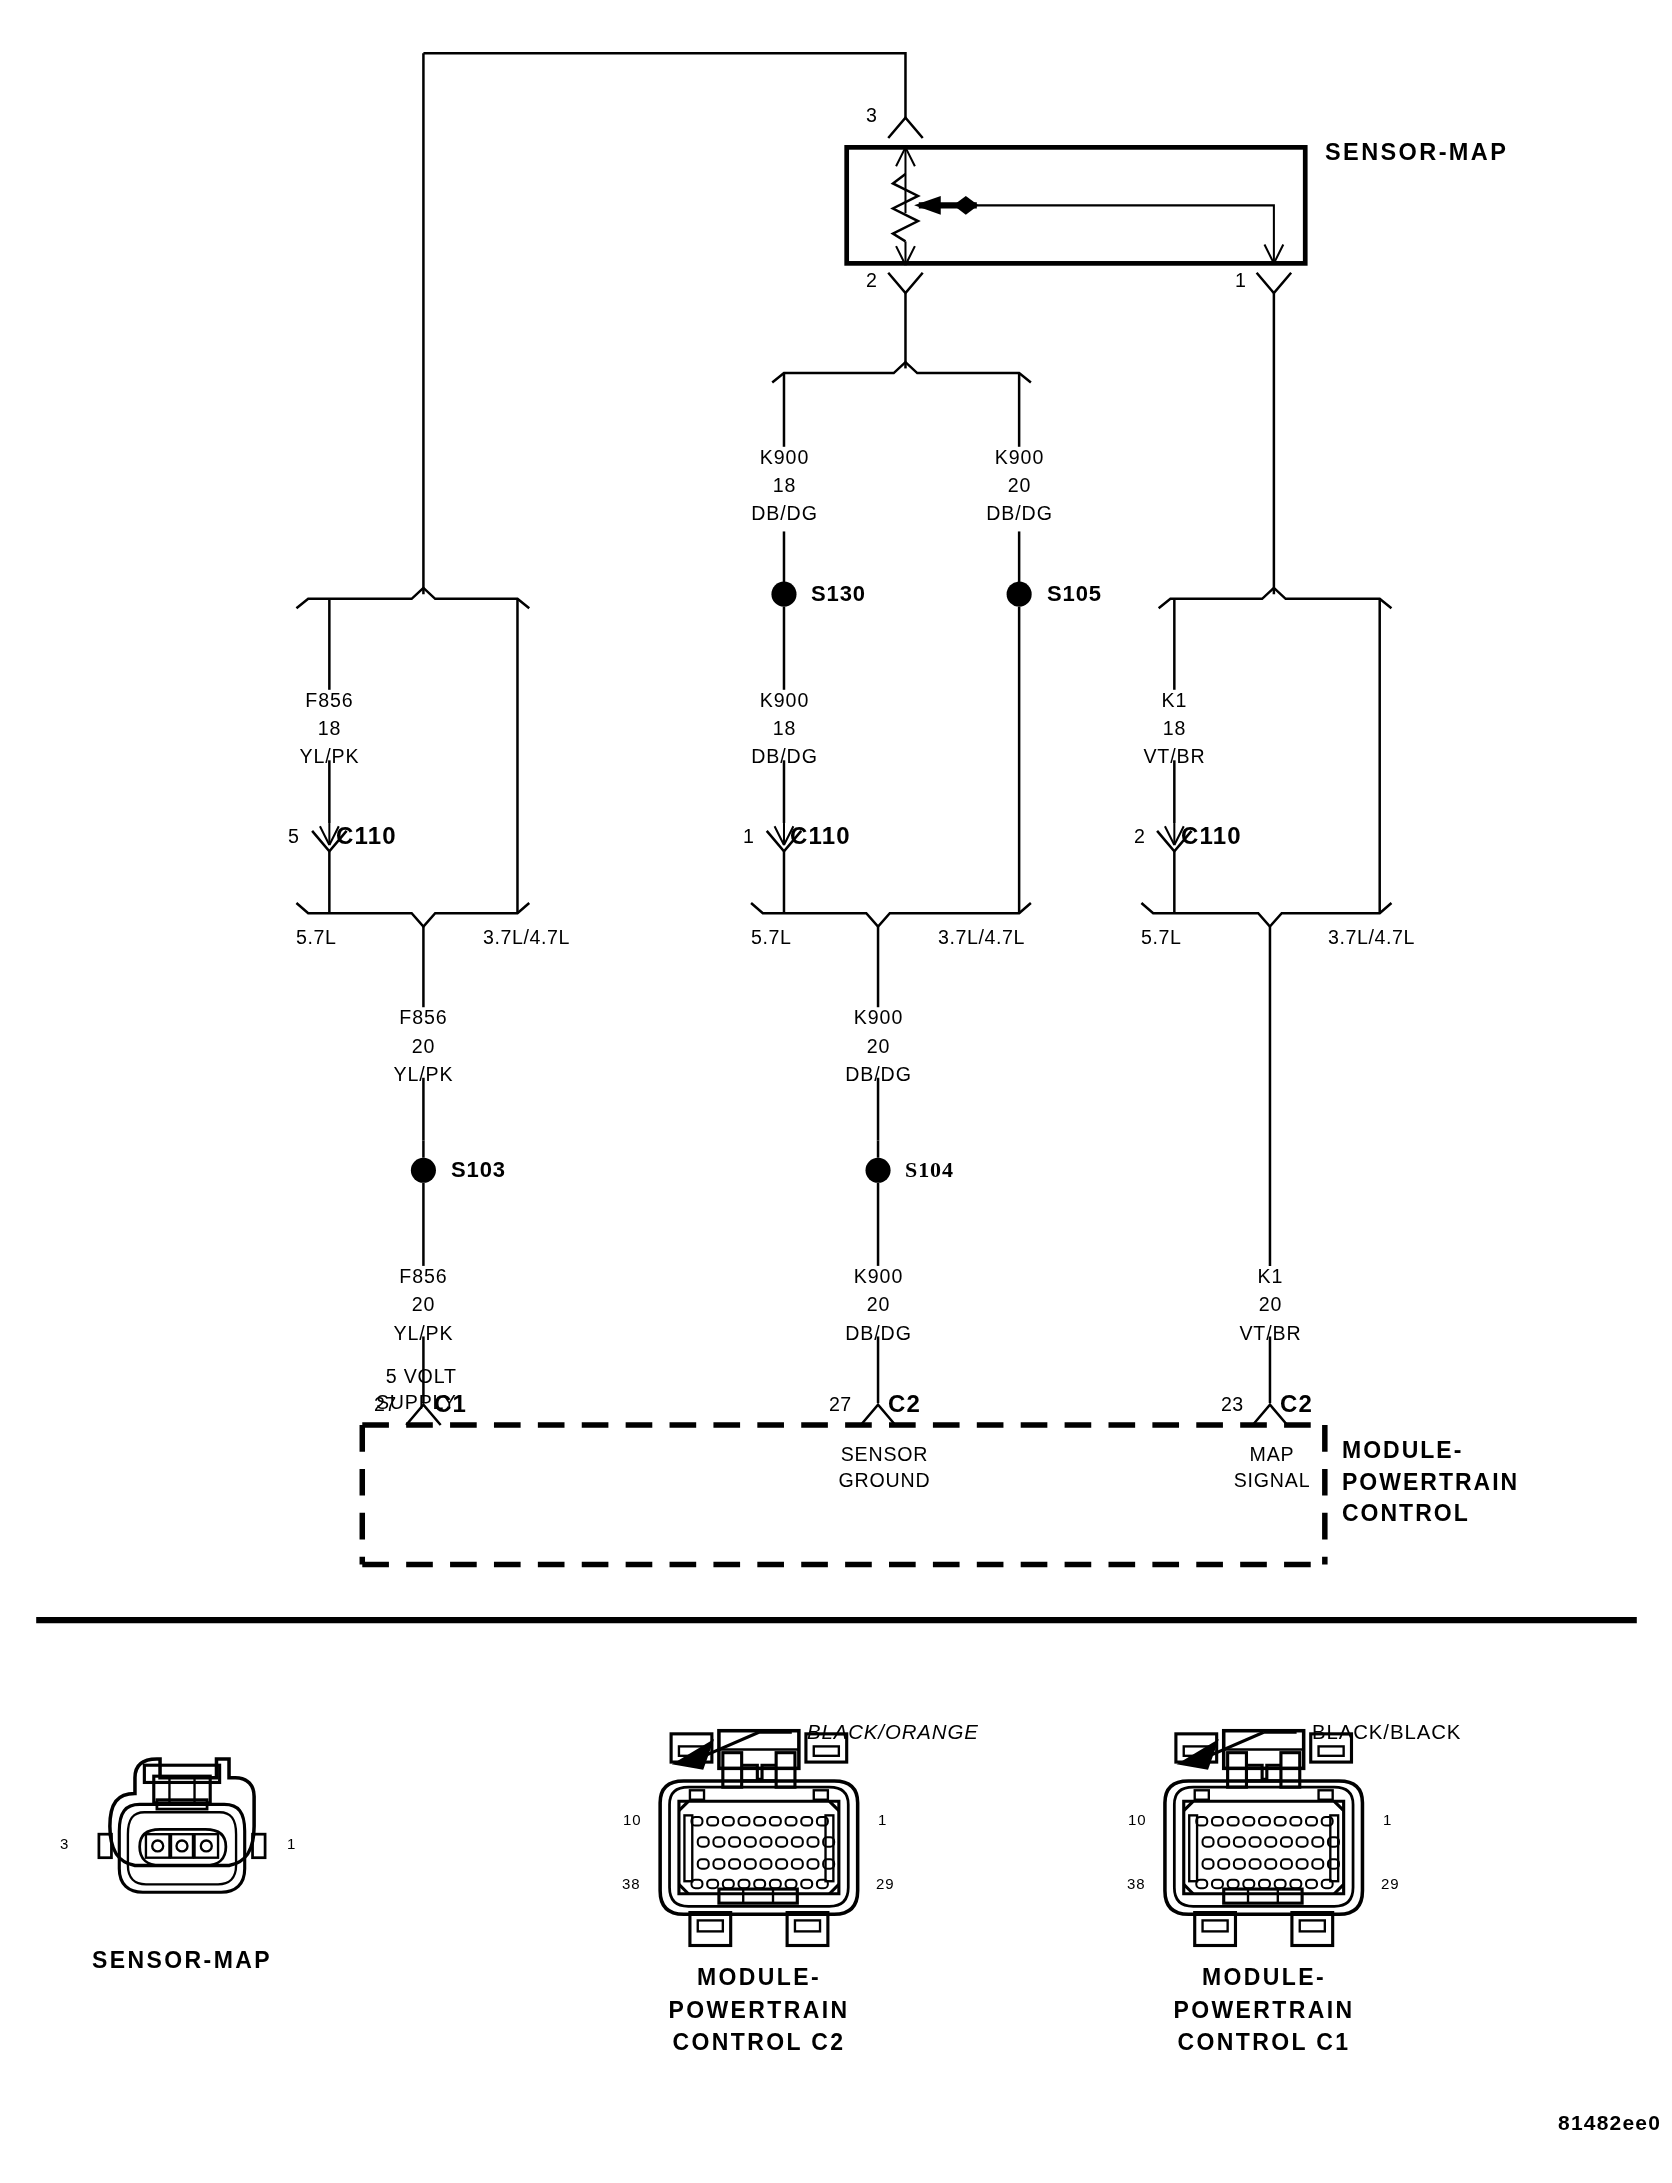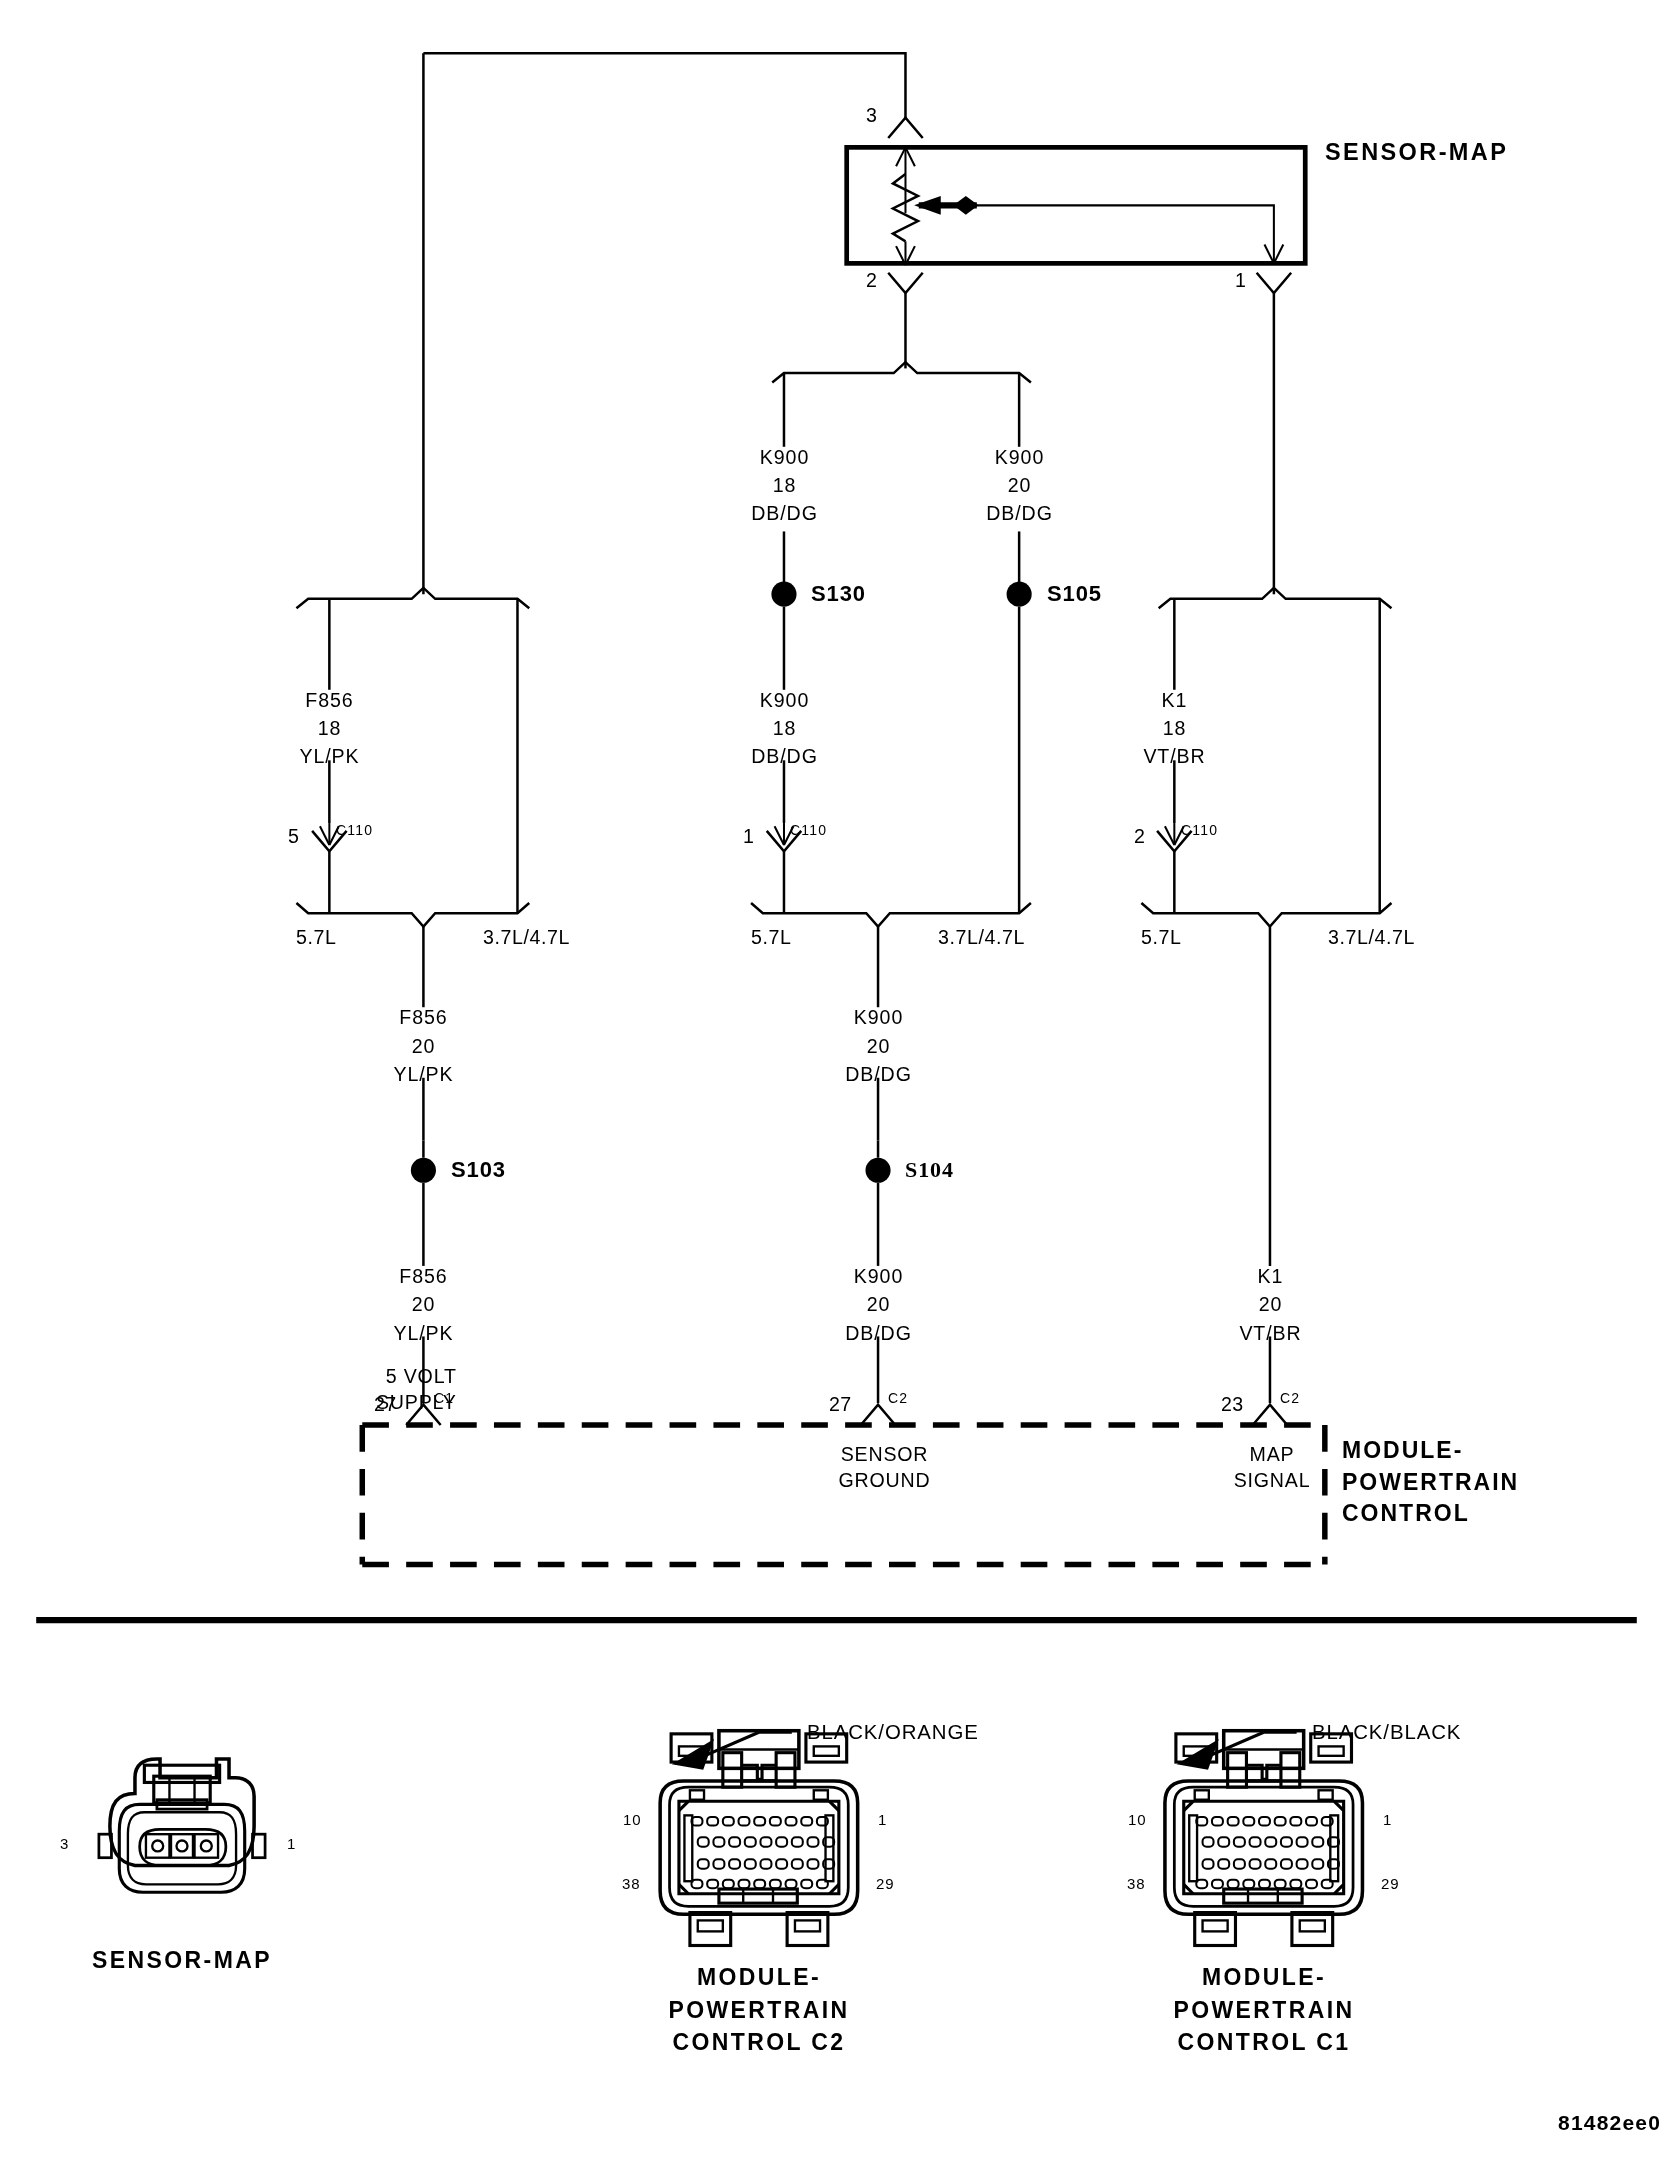--- a/index.html
+++ b/index.html
@@ -40,22 +40,22 @@
     font-size: 19.6px;
     letter-spacing: 0.9px;
     text-align: center;
     font-weight: 400;
   }
   .pin-num {
     font-size: 19.6px;
     letter-spacing: 0.4px;
   }
   .conn-name {
-    font-size: 14px;
-    font-weight: normal;
+    font-size: 24px;
+    font-weight: bold;
     letter-spacing: 1.2px;
   }
   .splice-lbl {
     font-size: 22px;
     font-weight: bold;
     letter-spacing: 0.9px;
   }
   .engine-lbl {
     font-size: 19.6px;
     letter-spacing: 0.6px;
@@ -550,21 +550,21 @@
 SIGNAL</div>
 
   <div class="lbl mod-lbl" style="left:1342px; top:1435px;">MODULE-
 POWERTRAIN
 CONTROL</div>
 
   <div class="lbl cv-pin" style="left:60px; top:1836px;">3</div>
   <div class="lbl cv-pin" style="left:287px; top:1836px;">1</div>
   <div class="lbl cv-title" style="left:41px; top:1944px; width:282px;">SENSOR-MAP</div>
 
-  <div class="lbl cv-wirecol" style="left:807px; top:1722px;">BLACK/ORANGE</div>
+  <div class="lbl cv-wirecol" style="left:807px; top:1722px;font-style:italic;">BLACK/ORANGE</div>
   <div class="lbl cv-pin" style="left:623px; top:1812px;">10</div>
   <div class="lbl cv-pin" style="left:878px; top:1812px;">1</div>
   <div class="lbl cv-pin" style="left:622px; top:1876px;">38</div>
   <div class="lbl cv-pin" style="left:876px; top:1876px;">29</div>
   <div class="lbl cv-title" style="left:618px; top:1961px; width:282px;">MODULE-
 POWERTRAIN
 CONTROL C2</div>
 
   <div class="lbl cv-wirecol" style="left:1312px; top:1722px;">BLACK/BLACK</div>
   <div class="lbl cv-pin" style="left:1128px; top:1812px;">10</div>

